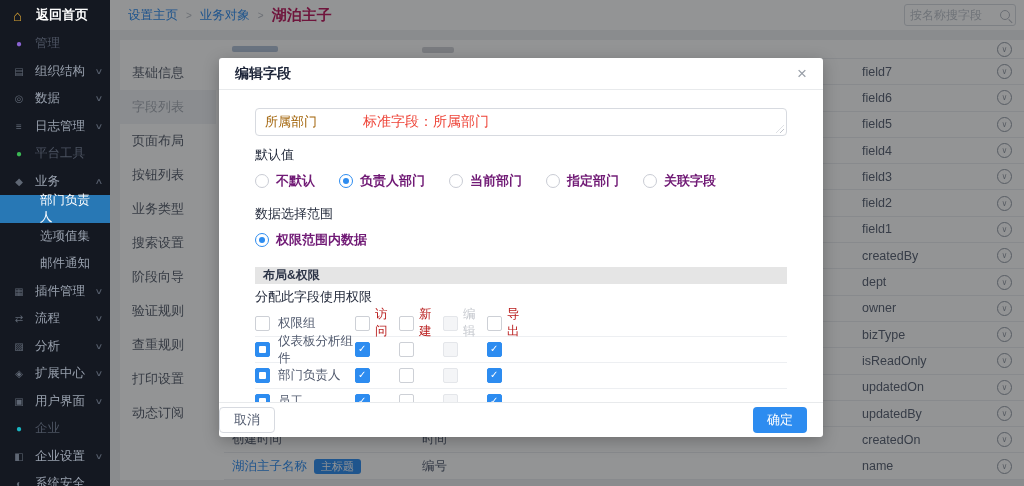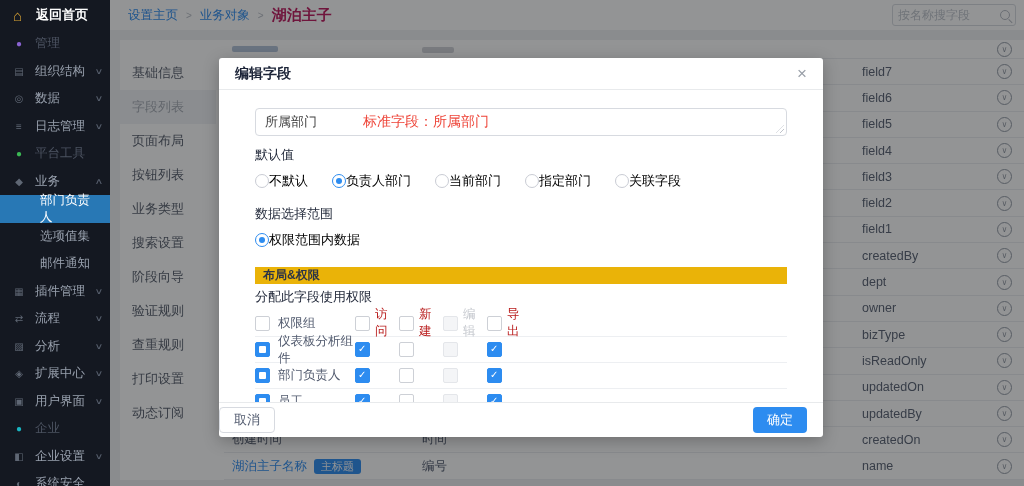--- a/index.html
+++ b/index.html
@@ -16,21 +16,21 @@
   .s-item.child { padding-left:40px; }
   .s-item.sel { background:#2878b5; color:#fff; }
   .s-chev { margin-left:auto; font-size:8px; color:#555d6b; transform:scaleX(1.5); }
 
   
   #topbar { position:absolute; left:110px; top:0; width:914px; height:30px; background:#fff; display:flex; align-items:center; padding:0 8px 0 18px; }
   #breadcrumb { display:flex; align-items:center; gap:8px; }
   .bc-link { color:#2d8cf0; font-size:12.5px; cursor:pointer; }
   .bc-sep { color:#b8bdc6; font-size:10px; }
   .bc-current { color:#be185d; font-size:15px; font-weight:bold; }
-  #search-box { margin-left:auto; width:124px; height:22px; border:1px solid #d7dae0; border-radius:3px; background:#fff; display:flex; align-items:center; padding:0 5px; }
+  #search-box { margin-left:auto; width:112px; height:22px; border:1px solid #d7dae0; border-radius:3px; background:#fff; display:flex; align-items:center; padding:0 5px; }
   #search-box input { border:none; outline:none; flex:1; min-width:0; font-size:12px; color:#333; background:transparent; }
   #search-box input::placeholder { color:#bfc4cc; }
   .search-glyph { width:10px; height:10px; border:1.4px solid #b6bbc4; border-radius:50%; position:relative; flex:none; }
   .search-glyph::after { content:""; position:absolute; left:8px; top:8px; width:5px; height:1.4px; background:#b6bbc4; transform:rotate(45deg); transform-origin:0 0; }
 
   
   #card { position:absolute; left:120px; top:40px; width:904px; height:440px; background:#fff; }
   #object-menu { position:absolute; left:0; top:16px; width:96px; }
   .m-item { height:34px; display:flex; align-items:center; padding-left:12px; font-size:13px; color:#565d6b; cursor:pointer; }
   .m-item.sel { background:#f1f3f6; color:#a7acb5; }
@@ -51,32 +51,32 @@
   
   #overlay { position:absolute; left:110px; top:0; width:914px; height:486px; background:rgba(15,17,20,0.45); z-index:20; }
 
   
   #modal { position:absolute; left:219px; top:58px; width:604px; height:379px; background:#fff; border-radius:3px; z-index:40; box-shadow:0 4px 16px rgba(0,0,0,.25); display:flex; flex-direction:column; }
   #modal-header { height:32px; border-bottom:1px solid #e8eaec; display:flex; align-items:center; padding:0 16px; }
   #modal-title { font-size:14px; font-weight:bold; color:#1c2438; }
   #modal-close { margin-left:auto; color:#999fa8; font-size:17px; cursor:pointer; line-height:1; }
   #modal-body { height:312px; overflow:hidden; padding:18px 36px 0 36px; }
   #field-input { border:1px solid #d7dae0; border-radius:4px; height:28px; display:flex; align-items:center; padding:0 9px; position:relative; background:#fff; }
-  .f-value { font-size:13px; color:#404040; }
+  .f-value { font-size:13px; color:#a16207; }
   .f-annotation { color:#ee4438; font-size:14px; margin-left:46px; }
   .resize-handle { position:absolute; right:2px; bottom:2px; width:8px; height:8px;
      background:repeating-linear-gradient(135deg, transparent 0 2px, #c0c4cb 2px 3px); clip-path:polygon(100% 0,100% 100%,0 100%); }
   .m-label { font-size:13px; color:#252c3d; margin-top:10px; }
   .m-label.mt { margin-top:15px; }
   .radio-row { display:flex; align-items:center; gap:24px; margin-top:8px; }
-  .r-item { display:flex; align-items:center; font-size:13px; color:#000000; cursor:pointer; }
+  .r-item { display:flex; align-items:center; gap:7px; font-size:13px; color:#701a75; cursor:pointer;font-weight:bold; }
   .radio { width:14px; height:14px; border:1px solid #c9ccd4; border-radius:50%; background:#fff; position:relative; flex:none; }
   .radio.on { border-color:#2d8cf0; }
   .radio.on::after { content:""; position:absolute; left:3px; top:3px; width:6px; height:6px; border-radius:50%; background:#2d8cf0; }
-  #section-bar { background:#eab308; font-size:12px; font-weight:bold; color:#2c3447; padding:3px 8px; margin-top:18px; height:17px; line-height:11px; }
+  #section-bar { background:#e5e5e5; font-size:12px; font-weight:bold; color:#2c3447; padding:3px 8px; margin-top:18px; height:17px; line-height:11px; }
   #perm-subtitle { font-size:13px; color:#252c3d; margin-top:4px; }
   #perm-table { margin-top:4px; }
   .p-row { display:flex; align-items:center; height:26px; }
   .p-row + .p-row { border-top:1px solid #edeff2; }
   .p-label-col { width:100px; display:flex; align-items:center; gap:8px; font-size:12.5px; color:#515a6e; }
   .p-col { width:44px; display:flex; align-items:center; gap:5px; font-size:12.5px; color:#b91c1c; }
   .p-col.dis-text { color:#c5c8ce; }
   .cb { width:15px; height:15px; border:1px solid #cdd0d6; border-radius:2px; background:#fff; position:relative; flex:none; cursor:pointer; }
   .cb.checked { background:#2d8cf0; border-color:#2d8cf0; }
   .cb.checked::after { content:"✓"; color:#fff; font-size:10px; font-weight:bold; position:absolute; left:2px; top:0; }

